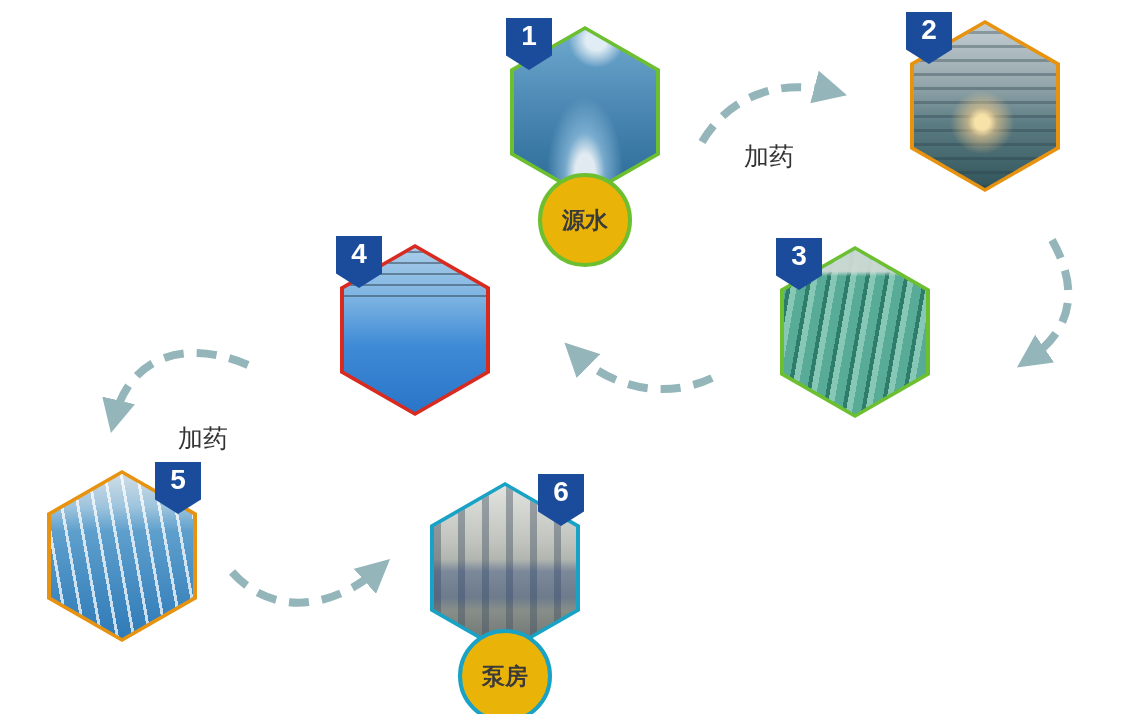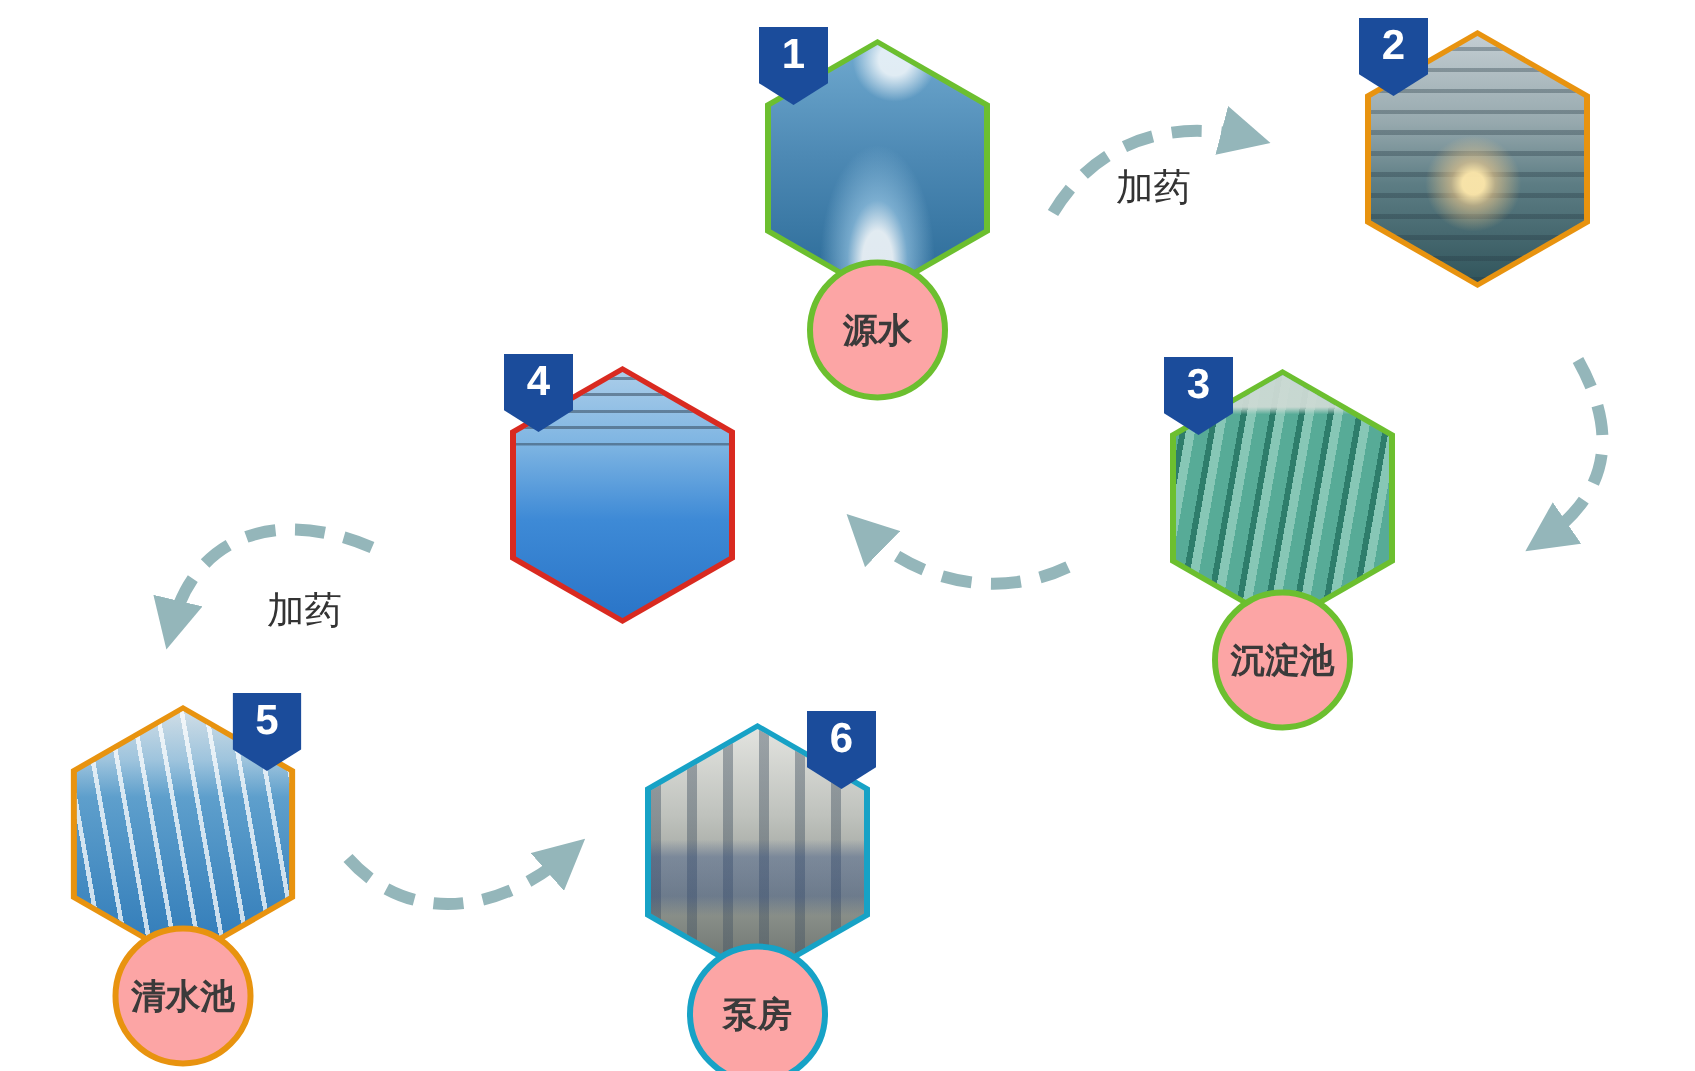--- a/index.html
+++ b/index.html
@@ -21,26 +21,26 @@
 
   .badge{position:absolute;top:-8px;width:46px;height:52px;z-index:3;
        background:var(--badge-color,#1b4c9b);
        clip-path:polygon(0 0,100% 0,100% 72%,50% 100%,0 72%);
        display:flex;align-items:flex-start;justify-content:center;}
   .badge span{color:#ffffff;font-weight:bold;font-size:28px;line-height:36px;}
   .badge-left .badge{left:-2px;}
   .badge-right .badge{right:-2px;}
 
   .label-circle{position:absolute;left:50%;transform:translateX(-50%);top:147px;
-       width:86px;height:86px;border-radius:50%;background:#fca5a5;
+       width:86px;height:86px;border-radius:50%;background:#eab308;
        border:4px solid var(--step-color,#888);z-index:2;
        display:flex;align-items:center;justify-content:center;}
   .label-circle span{font-size:23px;font-weight:bold;color:#3a3a3a;white-space:nowrap;}
 
-  .annotation{position:absolute;font-size:25px;color:#333333;z-index:4;}
+  .annotation{position:absolute;font-size:25px;color:#333333;z-index:4;margin-top:32px;}
 
   
   .photo-1{background-image:
       radial-gradient(ellipse at 50% 88%, rgba(255,255,255,0.85) 0 10%, rgba(180,220,245,0.5) 20%, rgba(0,0,0,0) 38%),
       radial-gradient(circle at 58% 6%, rgba(255,255,255,0.8) 0 6%, rgba(0,0,0,0) 16%),
       linear-gradient(180deg,#6fa9cf 0%,#4d89b4 45%,#2a6a97 100%);}
   .photo-2{background-image:
       radial-gradient(circle at 48% 60%, rgba(255,232,170,0.95) 0 6%, rgba(255,210,140,0.55) 12%, rgba(0,0,0,0) 26%),
       repeating-linear-gradient(0deg, rgba(40,60,70,0.35) 0 3px, rgba(0,0,0,0) 3px 14px),
       linear-gradient(180deg,#c3cdd2 0%,#97a9ae 35%,#5d7d84 60%,#31555c 100%);}
@@ -105,44 +105,38 @@
     </div>
   </div>
 
   <div class="step badge-left" style="left: 778px; top: 246px; --step-color: #6cbf2f;">
     <div class="badge">
       <span>3</span>
     </div>
     <div class="hex">
       <div class="hex-inner photo-3"></div>
     </div>
-    <div class="label-circle">
-      <span>沉淀池</span>
-    </div>
   </div>
 
   <div class="step badge-left" style="left: 338px; top: 244px; --step-color: #d92a20;">
     <div class="badge">
       <span>4</span>
     </div>
     <div class="hex">
       <div class="hex-inner photo-4"></div>
     </div>
   </div>
 
   <div class="step badge-right" style="left: 45px; top: 470px; --step-color: #e8930f;">
     <div class="badge">
       <span>5</span>
     </div>
     <div class="hex">
       <div class="hex-inner photo-5"></div>
     </div>
-    <div class="label-circle">
-      <span>清水池</span>
-    </div>
   </div>
 
   <div class="step badge-right" style="left: 428px; top: 482px; --step-color: #17a2c6;">
     <div class="badge">
       <span>6</span>
     </div>
     <div class="hex">
       <div class="hex-inner photo-6"></div>
     </div>
     <div class="label-circle">

